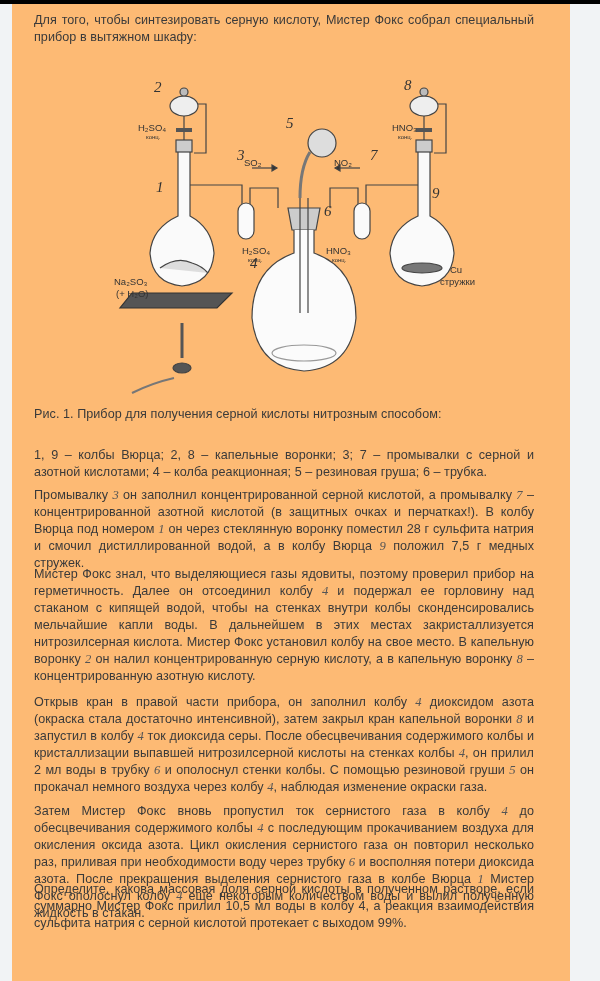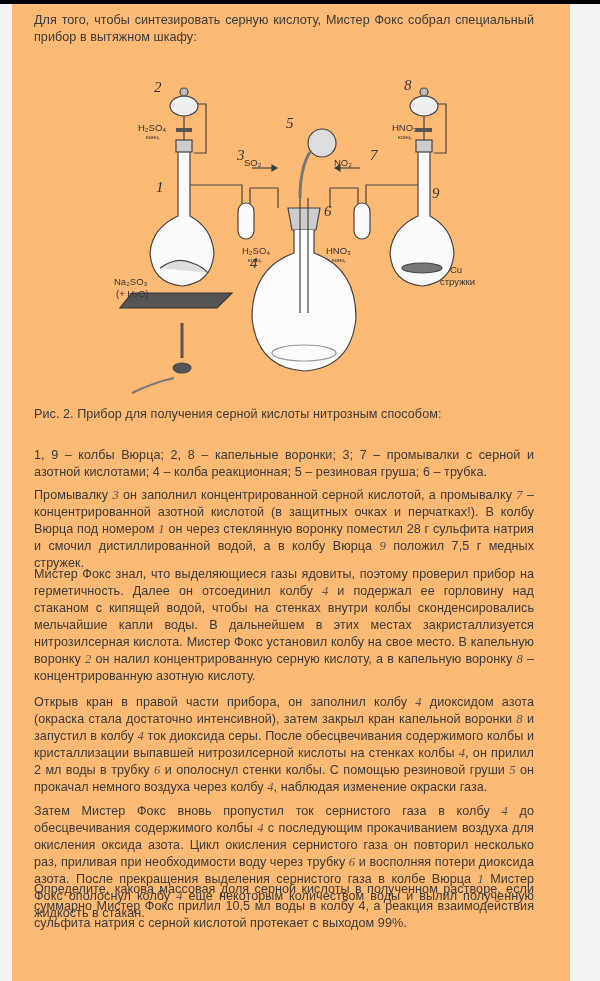--- a/index.html
+++ b/index.html
@@ -119,21 +119,21 @@
       <text class="lbl" x="14" y="229">(+ H₂O)</text>
       <text class="lbl" x="140" y="186">H₂SO₄</text>
       <text class="small" x="146" y="194">конц.</text>
       <text class="lbl" x="224" y="186">HNO₃</text>
       <text class="small" x="230" y="194">конц.</text>
       <text class="lbl" x="348" y="205">Cu</text>
       <text class="lbl" x="338" y="217">стружки</text>
     </svg>
   </div>
 
-  <p class="content" style="top:402px">Рис. 2. Прибор для получения серной кислоты нитрозным способом:</p>
+  <p class="content" style="top:402px">Рис. 1. Прибор для получения серной кислоты нитрозным способом:</p>
   <p class="content" style="top:443px">1, 9 – колбы Вюрца; 2, 8 – капельные воронки; 3; 7 – промывалки с серной и азотной кислотами; 4 – колба реакционная; 5 – резиновая груша; 6 – трубка.</p>
 
   <p class="content" style="top:483px">Промывалку <i class="n">3</i> он заполнил концентрированной серной кислотой, а промывалку <i class="n">7</i> – концентрированной азотной кислотой (в защитных очках и перчатках!). В колбу Вюрца под номером <i class="n">1</i> он через стеклянную воронку поместил 28 г сульфита натрия и смочил дистиллированной водой, а в колбу Вюрца <i class="n">9</i> положил 7,5 г медных стружек.</p>
   <p class="content" style="top:562px">Мистер Фокс знал, что выделяющиеся газы ядовиты, поэтому проверил прибор на герметичность. Далее он отсоединил колбу <i class="n">4</i> и подержал ее горловину над стаканом с кипящей водой, чтобы на стенках внутри колбы сконденсировались мельчайшие капли воды. В дальнейшем в этих местах закристаллизуется нитрозилсерная кислота.  Мистер Фокс установил колбу на свое место. В капельную воронку <i class="n">2</i> он налил концентрированную серную кислоту, а в капельную воронку <i class="n">8</i> – концентрированную азотную кислоту.</p>
   <p class="content" style="top:690px">Открыв кран в правой части прибора, он заполнил колбу <i class="n">4</i> диоксидом азота (окраска стала достаточно интенсивной), затем закрыл кран капельной воронки <i class="n">8</i> и запустил в колбу <i class="n">4</i> ток диоксида серы. После обесцвечивания содержимого колбы и кристаллизации выпавшей нитрозилсерной кислоты на стенках колбы <i class="n">4</i>, он прилил 2 мл воды в трубку <i class="n">6</i> и ополоснул стенки колбы. С помощью резиновой груши <i class="n">5</i> он прокачал немного воздуха через колбу <i class="n">4</i>, наблюдая изменение окраски газа.</p>
   <p class="content" style="top:799px">Затем Мистер Фокс вновь пропустил ток сернистого газа в колбу <i class="n">4</i> до обесцвечивания содержимого колбы <i class="n">4</i> с последующим прокачиванием воздуха для окисления оксида азота. Цикл окисления сернистого газа он повторил несколько раз, приливая при необходимости воду через трубку <i class="n">6</i> и восполняя потери диоксида азота. После прекращения выделения сернистого газа в колбе Вюрца <i class="n">1</i> Мистер Фокс ополоснул колбу <i class="n">4</i> еще некоторым количеством воды и вылил полученную жидкость в стакан.</p>
   <p class="content" style="top:877px">Определите, какова массовая доля серной кислоты в полученном растворе, если суммарно Мистер Фокс прилил 10,5 мл воды в колбу 4, а реакция взаимодействия сульфита натрия с серной кислотой протекает с выходом 99%.</p>
 </div>
 
 </body></html>

